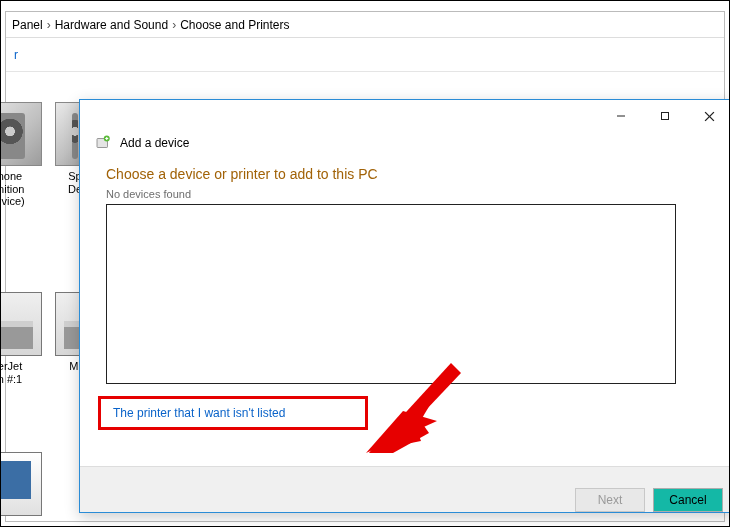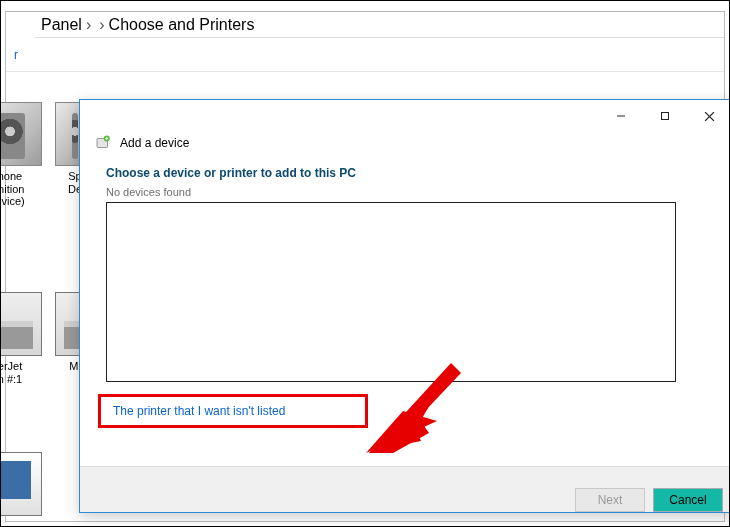--- a/index.html
+++ b/index.html
@@ -22,22 +22,21 @@
     top: 10px; left: 4px; right: 4px; bottom: 4px;
     border: 1px solid #bbb;
     background: #fff;
   }
   .cp-breadcrumb {
     height: 26px;
     border-bottom: 1px solid #ddd;
     display: flex;
     align-items: center;
     padding: 0 6px;
-    font-size: 16px;
-    margin-left: 29px;
+    font-size: 12px;
   }
   .cp-breadcrumb .sep { margin: 0 4px; color: #555; }
   .cp-toolbar {
     height: 34px;
     border-bottom: 1px solid #e5e5e5;
     display: flex;
     align-items: center;
     padding: 0 8px;
     color: #0a63c9;
     font-size: 12px;
@@ -122,23 +121,23 @@
     font-size: 12px;
   }
   .device-add-icon {
     width: 18px; height: 18px;
     display:inline-block;
   }
   .dlg-content {
     padding: 0 26px 0;
   }
   .dlg-heading {
-    color: #0c4a6e;
-    font-size: 12px;
-    font-weight: 700;
+    color: #a16207;
+    font-size: 14px;
+    font-weight: 400;
     margin: 4px 0 6px;
   }
   .status-text {
     color: #6e6e6e;
     font-size: 11px;
     margin: 0 0 4px;
   }
   .device-list {
     width: 570px;
     height: 180px;
@@ -197,20 +196,21 @@
     pointer-events:none;
   }
 </style>
 </head>
 <body>
 
 <div class="cp-window">
   <div class="cp-breadcrumb">
     <span>Panel</span>
     <span class="sep">›</span>
+    <span>Hardware and Sound</span>
     <span class="sep">›</span>
     <span>Choose and Printers</span>
   </div>
   <div class="cp-toolbar">
     <span>r</span>
   </div>
   <div class="cp-body">
     <div class="device-item" style="left:-34px; top:30px;">
       <div class="device-icon speaker"></div>
       <div>

